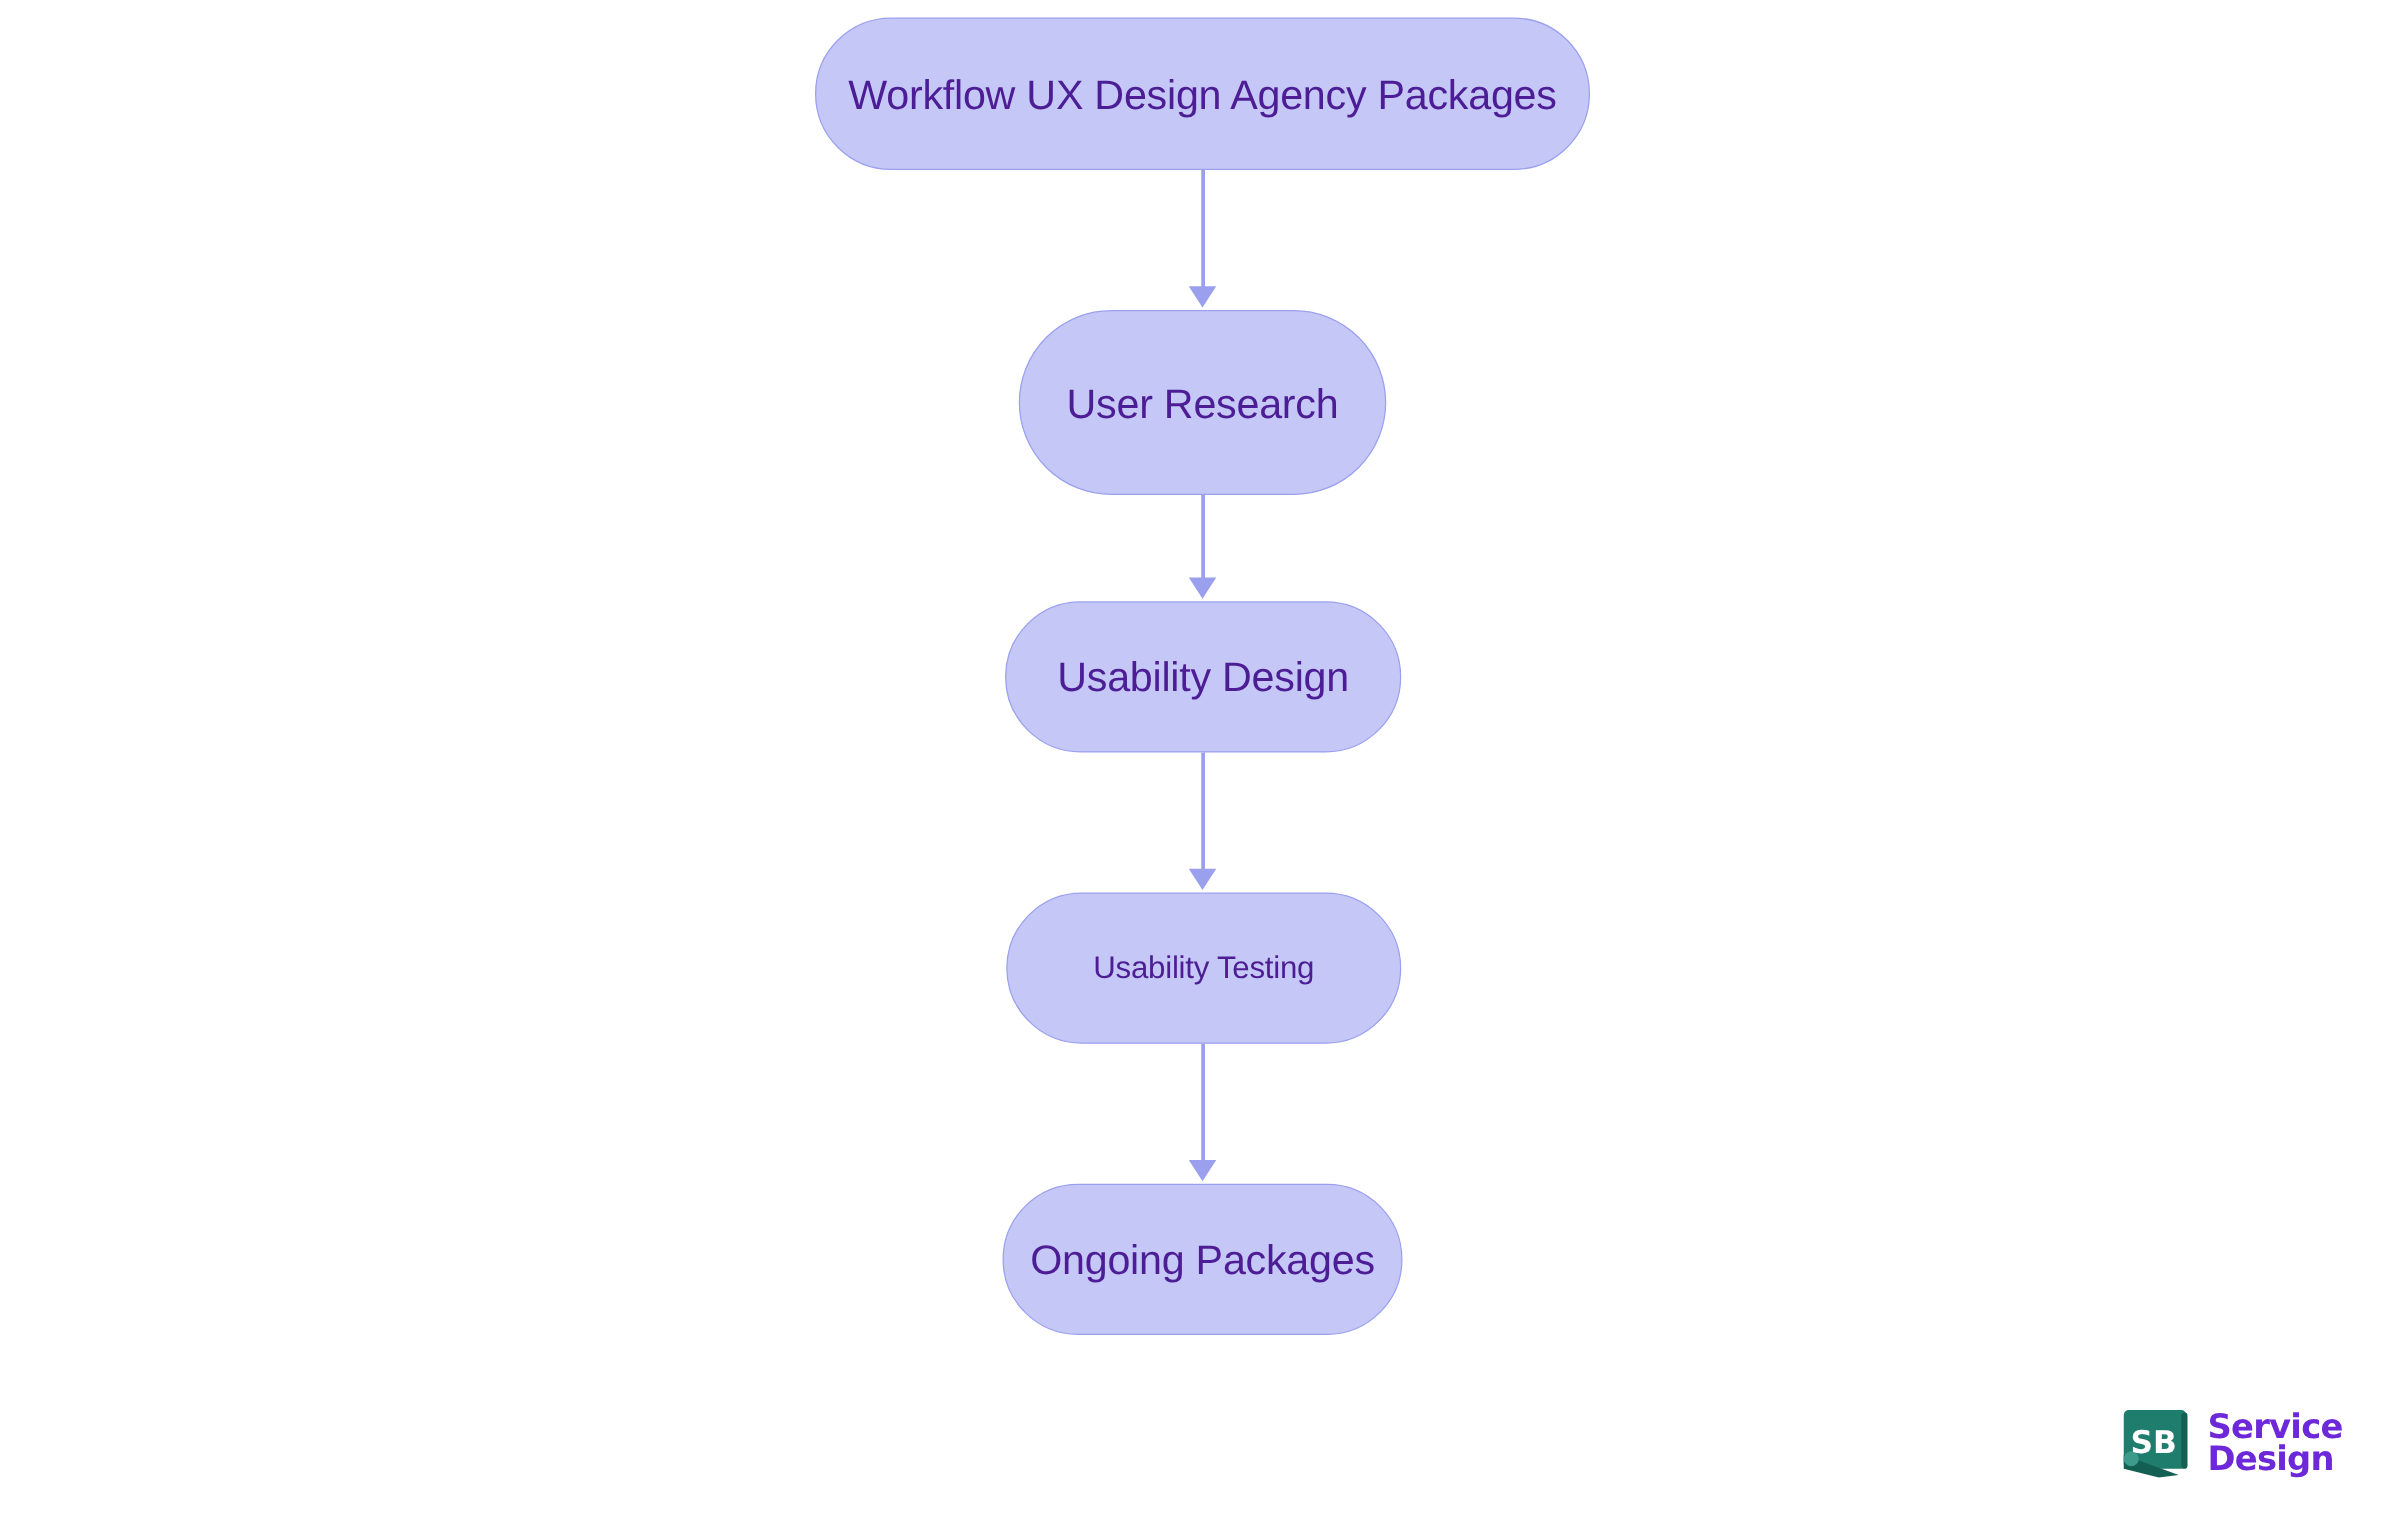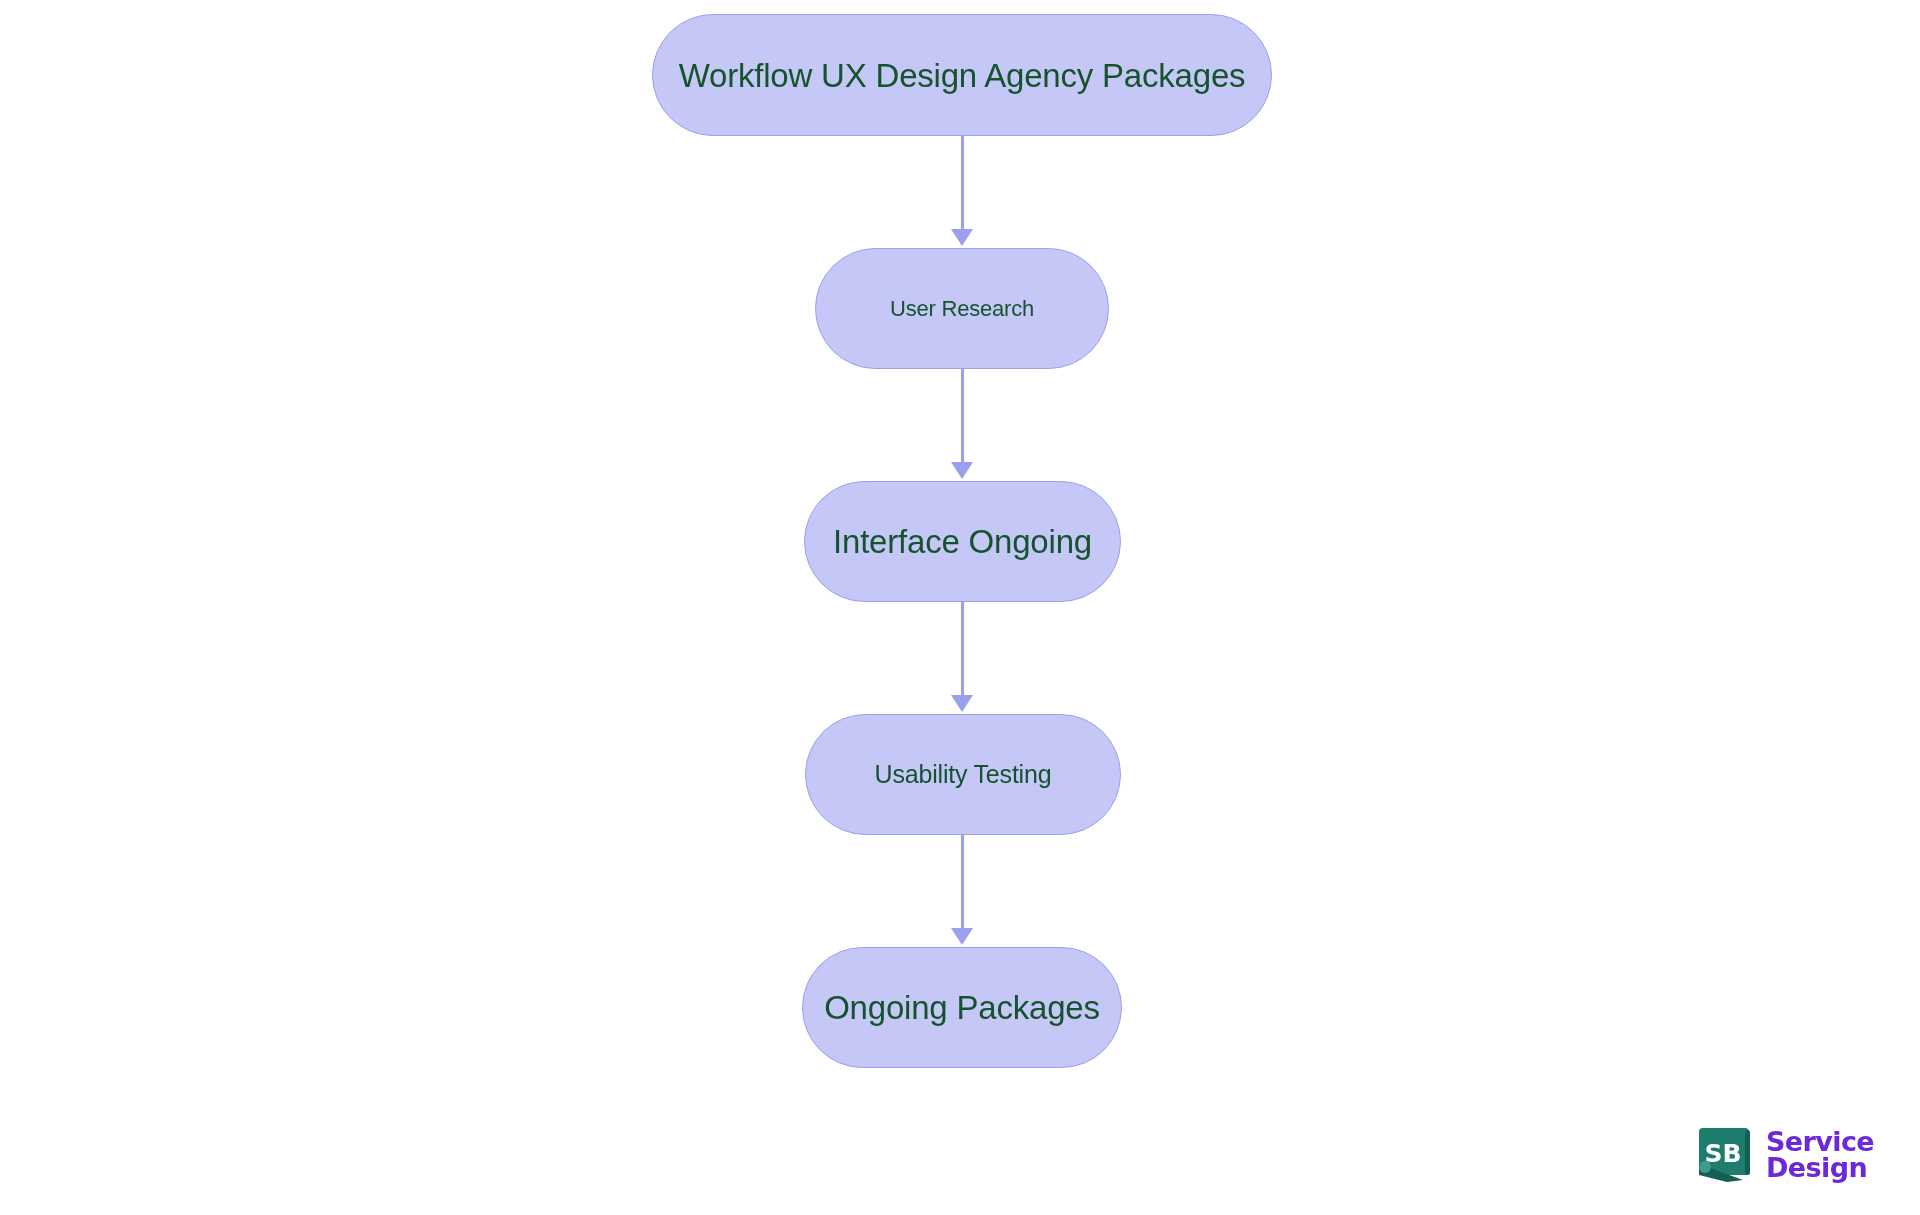--- a/index.html
+++ b/index.html
@@ -27,21 +27,21 @@
   
   .node {
     position: absolute;
     box-sizing: border-box;
     display: flex;
     align-items: center;
     justify-content: center;
     background: #c5c8f7;
     border: 1.6px solid #9aa0ee;
     border-radius: 9999px;
-    color: #14532d;
+    color: #4c1d95;
     font-family: "Liberation Sans", sans-serif;
     font-weight: 400;
     letter-spacing: -0.2px;
     white-space: nowrap;
     user-select: none;
   }
 
   .node-label {
     line-height: 1;
     pointer-events: none;
@@ -52,22 +52,22 @@
     left: 652px;
     top: 14px;
     width: 620px;
     height: 122px;
     font-size: 33px;
   }
   #node-1 {
     left: 815px;
     top: 248px;
     width: 294px;
-    height: 121px;
-    font-size: 22px;
+    height: 148px;
+    font-size: 33px;
   }
   #node-2 {
     left: 804px;
     top: 481px;
     width: 317px;
     height: 121px;
     font-size: 33px;
   }
   #node-3 {
     left: 805px;
@@ -155,21 +155,21 @@
 
   <div class="node" id="node-0">
     <span class="node-label">Workflow UX Design Agency Packages</span>
   </div>
 
   <div class="node" id="node-1">
     <span class="node-label">User Research</span>
   </div>
 
   <div class="node" id="node-2">
-    <span class="node-label">Interface Ongoing</span>
+    <span class="node-label">Usability Design</span>
   </div>
 
   <div class="node" id="node-3">
     <span class="node-label">Usability Testing</span>
   </div>
 
   <div class="node" id="node-4">
     <span class="node-label">Ongoing Packages</span>
   </div>
 

